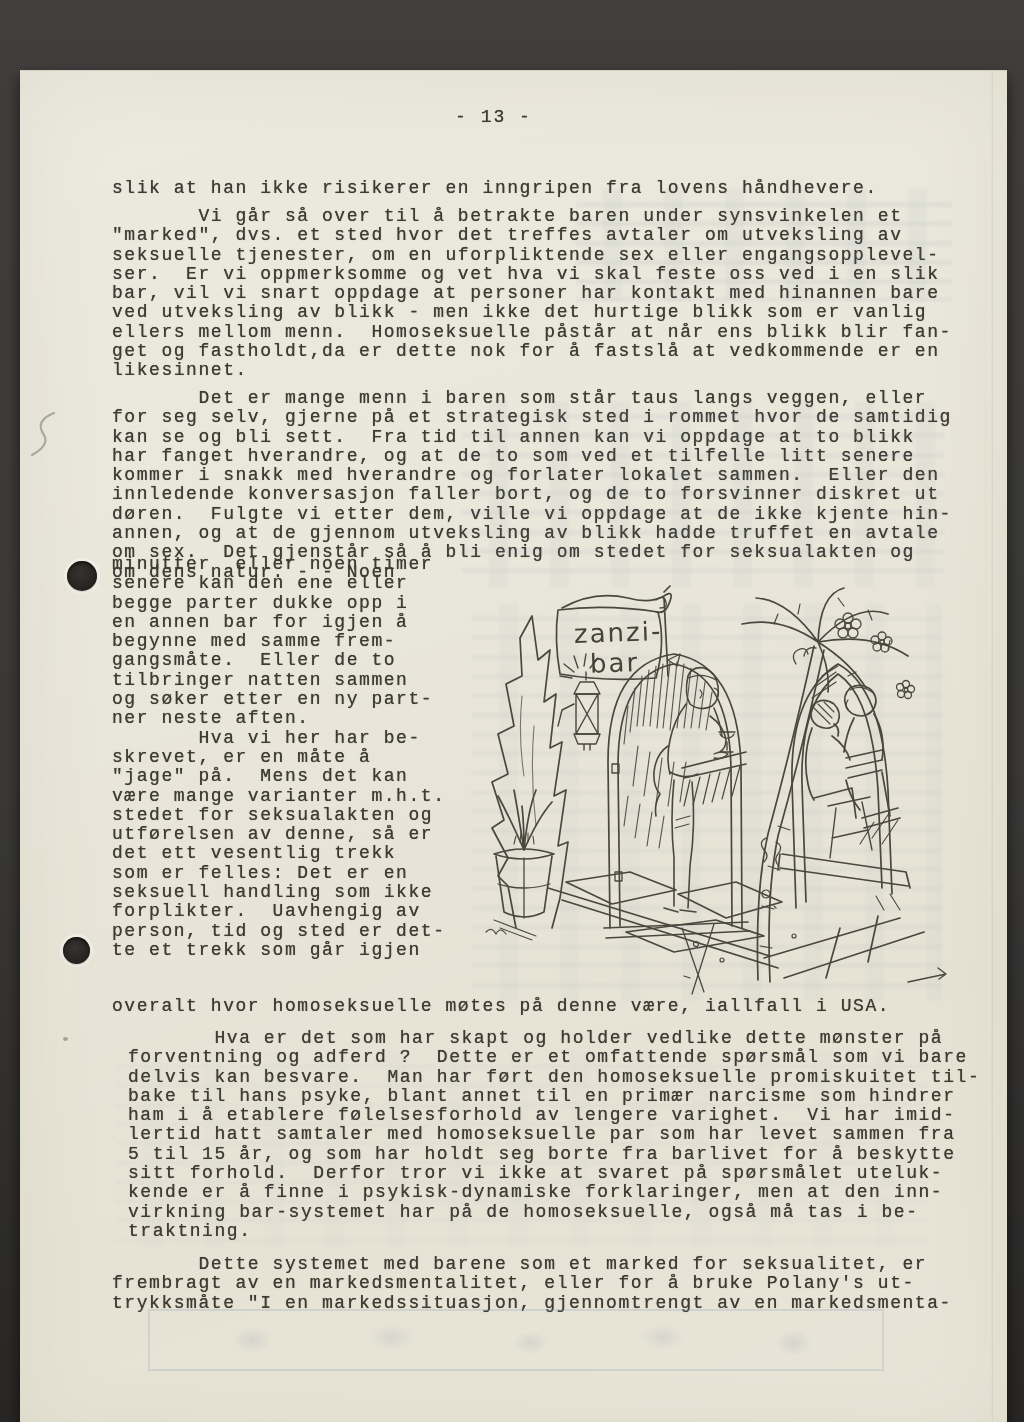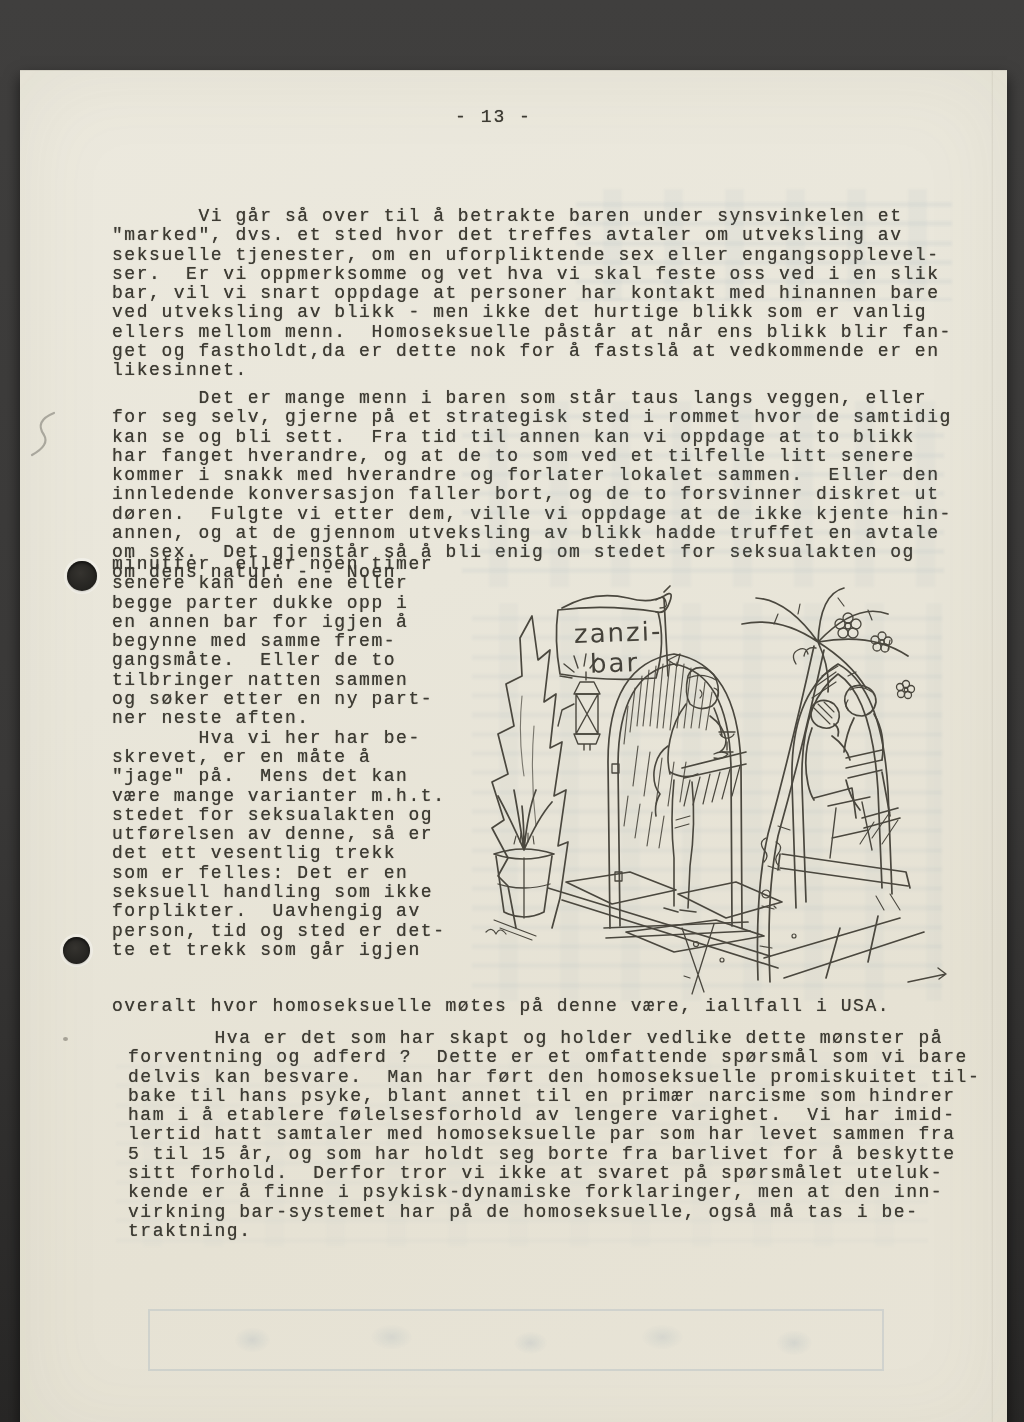--- a/index.html
+++ b/index.html
@@ -66,20 +66,21 @@
 </head>
 <body>
 
 <div class="scene">
   <div class="paper">
 
     <div class="crease"></div>
 
     <div class="pagenum">- 13 -</div>
 
+    <div class="tblock" style="left:92px;top:108px">slik at han ikke risikerer en inngripen fra lovens håndhevere.</div>
 
     <div class="tblock" style="left:92px;top:136px">       Vi går så over til å betrakte baren under synsvinkelen et
 "marked", dvs. et sted hvor det treffes avtaler om utveksling av
 seksuelle tjenester, om en uforpliktende sex eller engangsopplevel-
 ser.  Er vi oppmerksomme og vet hva vi skal feste oss ved i en slik
 bar, vil vi snart oppdage at personer har kontakt med hinannen bare
 ved utveksling av blikk - men ikke det hurtige blikk som er vanlig
 ellers mellom menn.  Homoseksuelle påstår at når ens blikk blir fan-
 get og fastholdt,da er dette nok for å fastslå at vedkommende er en
 likesinnet.</div>
@@ -124,20 +125,23 @@
 delvis kan besvare.  Man har ført den homoseksuelle promiskuitet til-
 bake til hans psyke, blant annet til en primær narcisme som hindrer
 ham i å etablere følelsesforhold av lengere varighet.  Vi har imid-
 lertid hatt samtaler med homoseksuelle par som har levet sammen fra
 5 til 15 år, og som har holdt seg borte fra barlivet for å beskytte
 sitt forhold.  Derfor tror vi ikke at svaret på spørsmålet uteluk-
 kende er å finne i psykisk-dynamiske forklaringer, men at den inn-
 virkning bar-systemet har på de homoseksuelle, også må tas i be-
 traktning.</div>
 
+    <div class="tblock" style="left:92px;top:1184px">       Dette systemet med barene som et marked for seksualitet, er
+frembragt av en markedsmentalitet, eller for å bruke Polany's ut-
+trykksmåte "I en markedssituasjon, gjennomtrengt av en markedsmenta-</div>
 
     <div class="ghost g1"></div>
     <div class="ghost g2"></div>
     <div class="ghost g3"></div>
     <div class="ghost g4"></div>
     <div class="ghostbox"></div>
 
     <div class="hole h1"></div>
     <div class="hole h2"></div>
     <div class="speck"></div>

